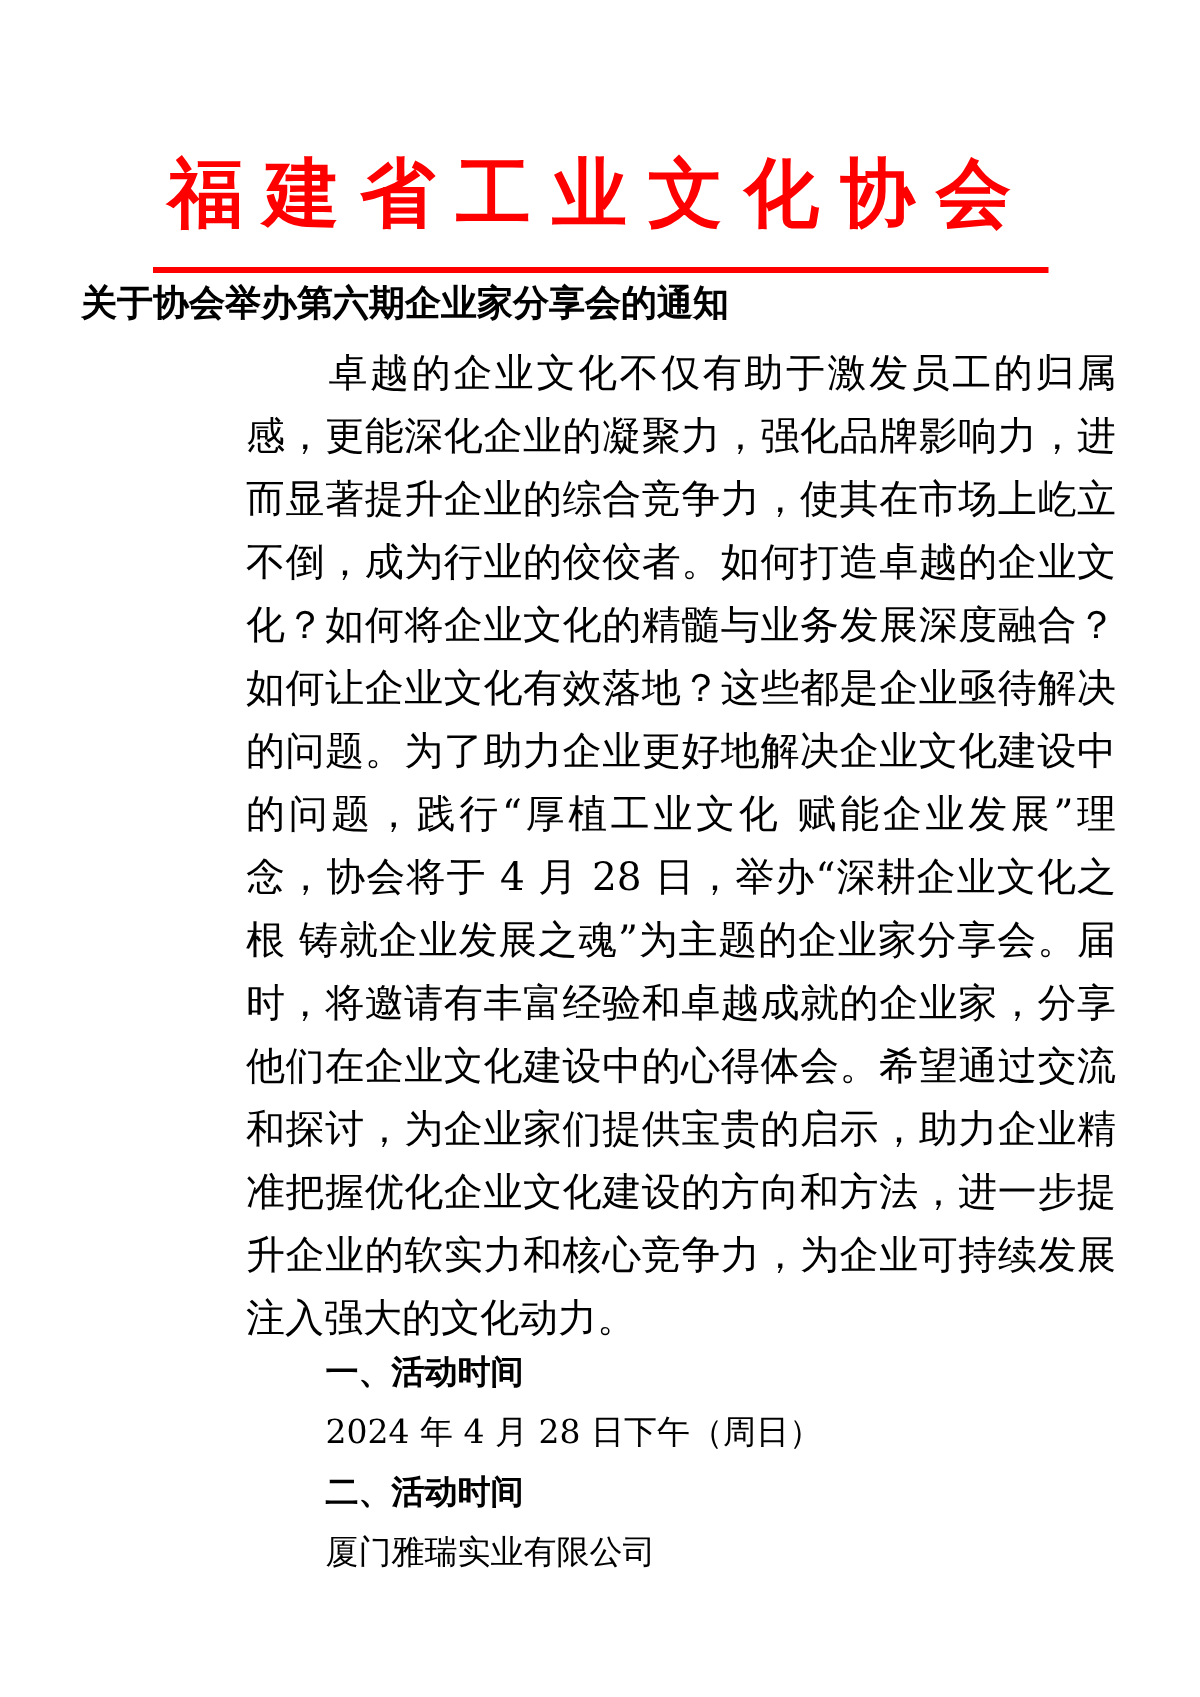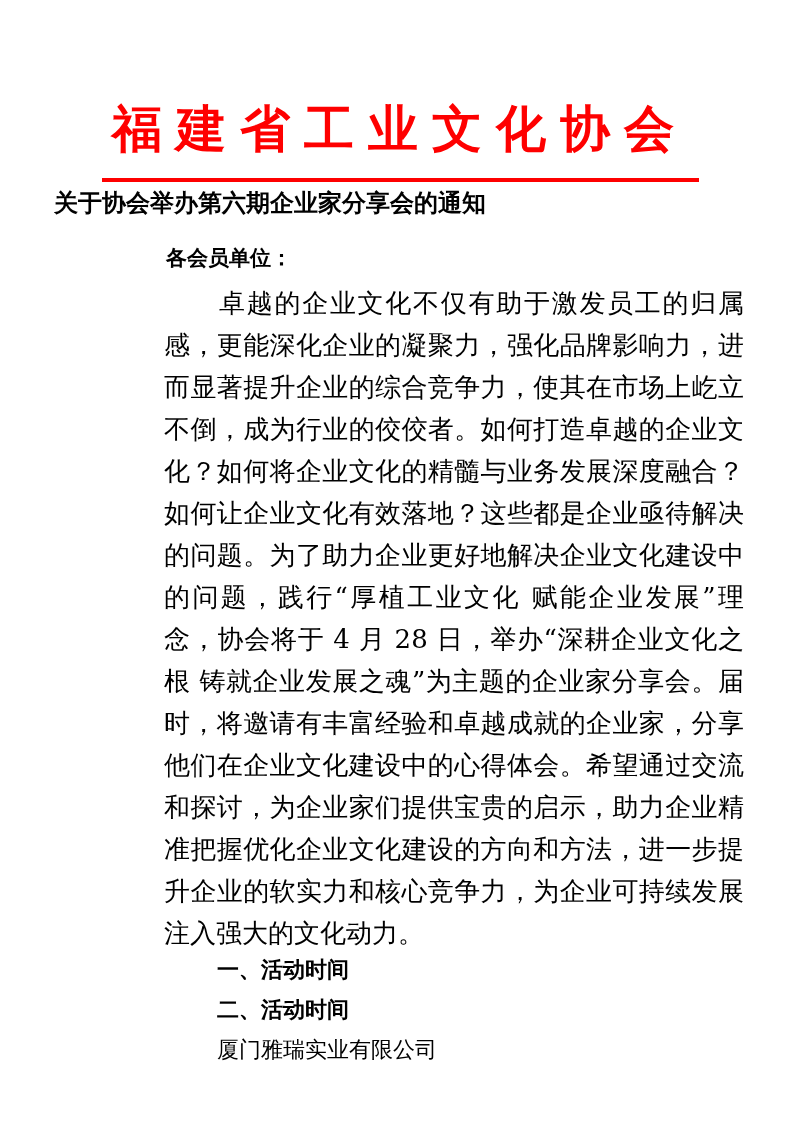--- a/index.html
+++ b/index.html
@@ -90,24 +90,24 @@
 <div class="page">
 
   <header class="letterhead">
     <div class="letterhead-title">福建省工业文化协会</div>
     <div class="letterhead-rule"></div>
   </header>
 
   <main>
     <h1 class="doc-title">关于协会举办第六期企业家分享会的通知</h1>
 
-    <p class="salutation">各会员单位：</p>
 
     <p class="body-para">卓越的企业文化不仅有助于激发员工的归属感，更能深化企业的凝聚力，强化品牌影响力，进而显著提升企业的综合竞争力，使其在市场上屹立不倒，成为行业的佼佼者。如何打造卓越的企业文化？如何将企业文化的精髓与业务发展深度融合？如何让企业文化有效落地？这些都是企业亟待解决的问题。为了助力企业更好地解决企业文化建设中的问题，践行“厚植工业文化 赋能企业发展”理念，协会将于 4 月 28 日，举办“深耕企业文化之根 铸就企业发展之魂”为主题的企业家分享会。届时，将邀请有丰富经验和卓越成就的企业家，分享他们在企业文化建设中的心得体会。希望通过交流和探讨，为企业家们提供宝贵的启示，助力企业精准把握优化企业文化建设的方向和方法，进一步提升企业的软实力和核心竞争力，为企业可持续发展注入强大的文化动力。</p>
 
     <div class="sections">
       <div class="section-heading">一、活动时间</div>
+      <div class="section-content">2024 年 4 月 28 日下午（周日）</div>
       <div class="section-heading">二、活动时间</div>
       <div class="section-content">厦门雅瑞实业有限公司</div>
     </div>
   </main>
 
 </div>
 
 </body></html>

